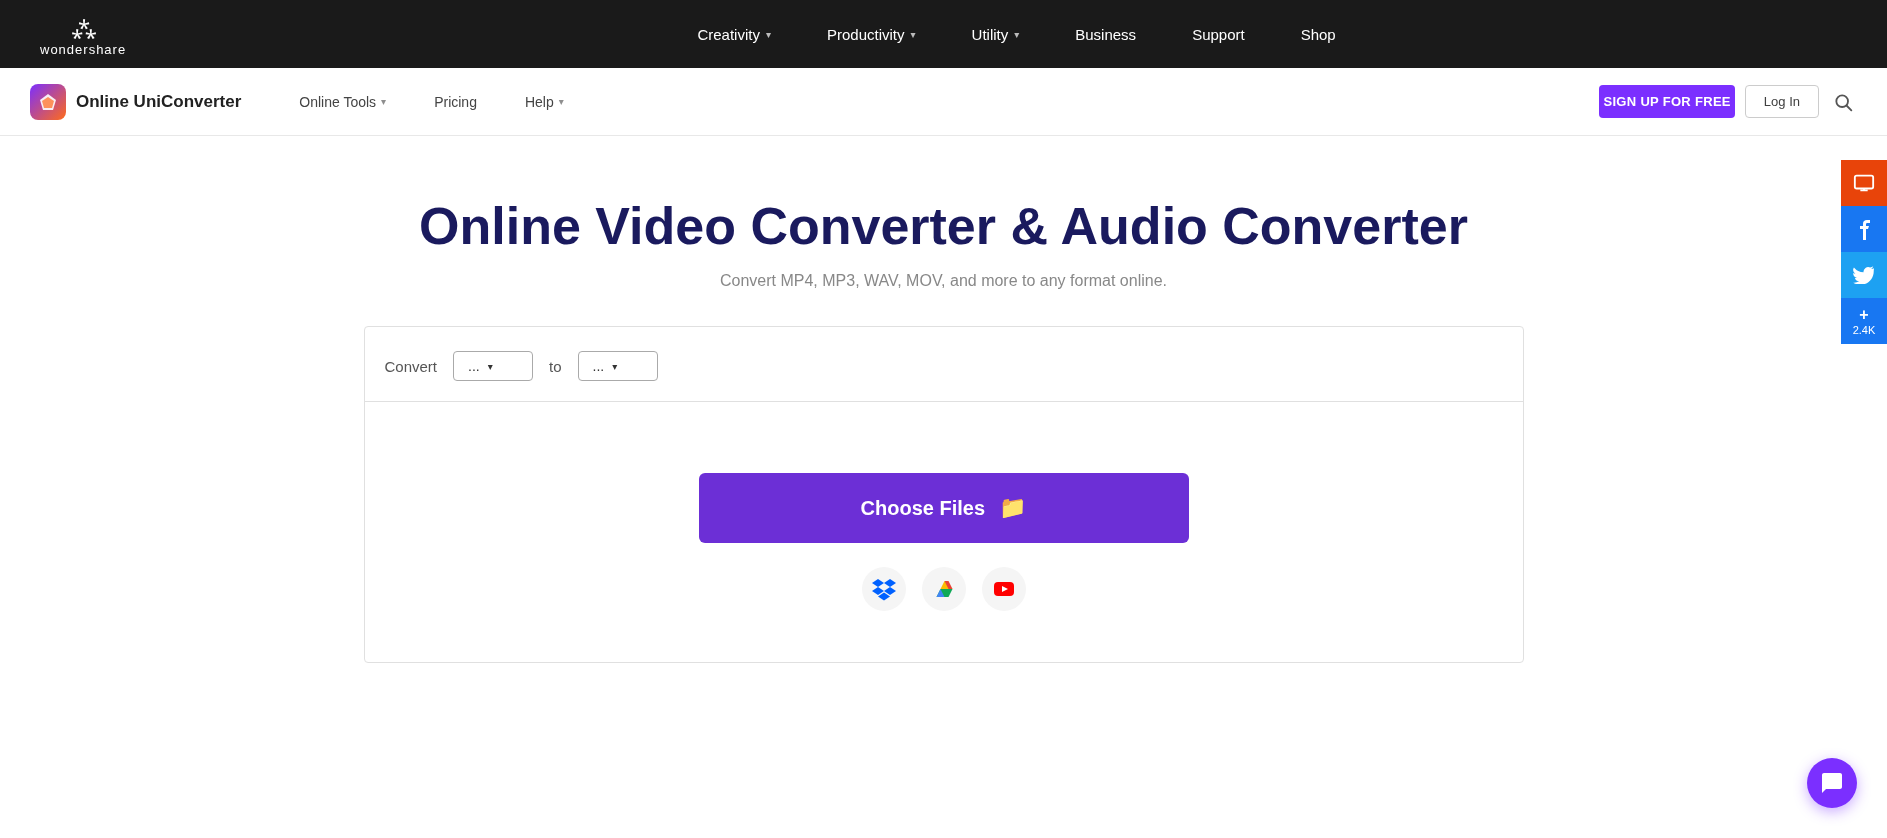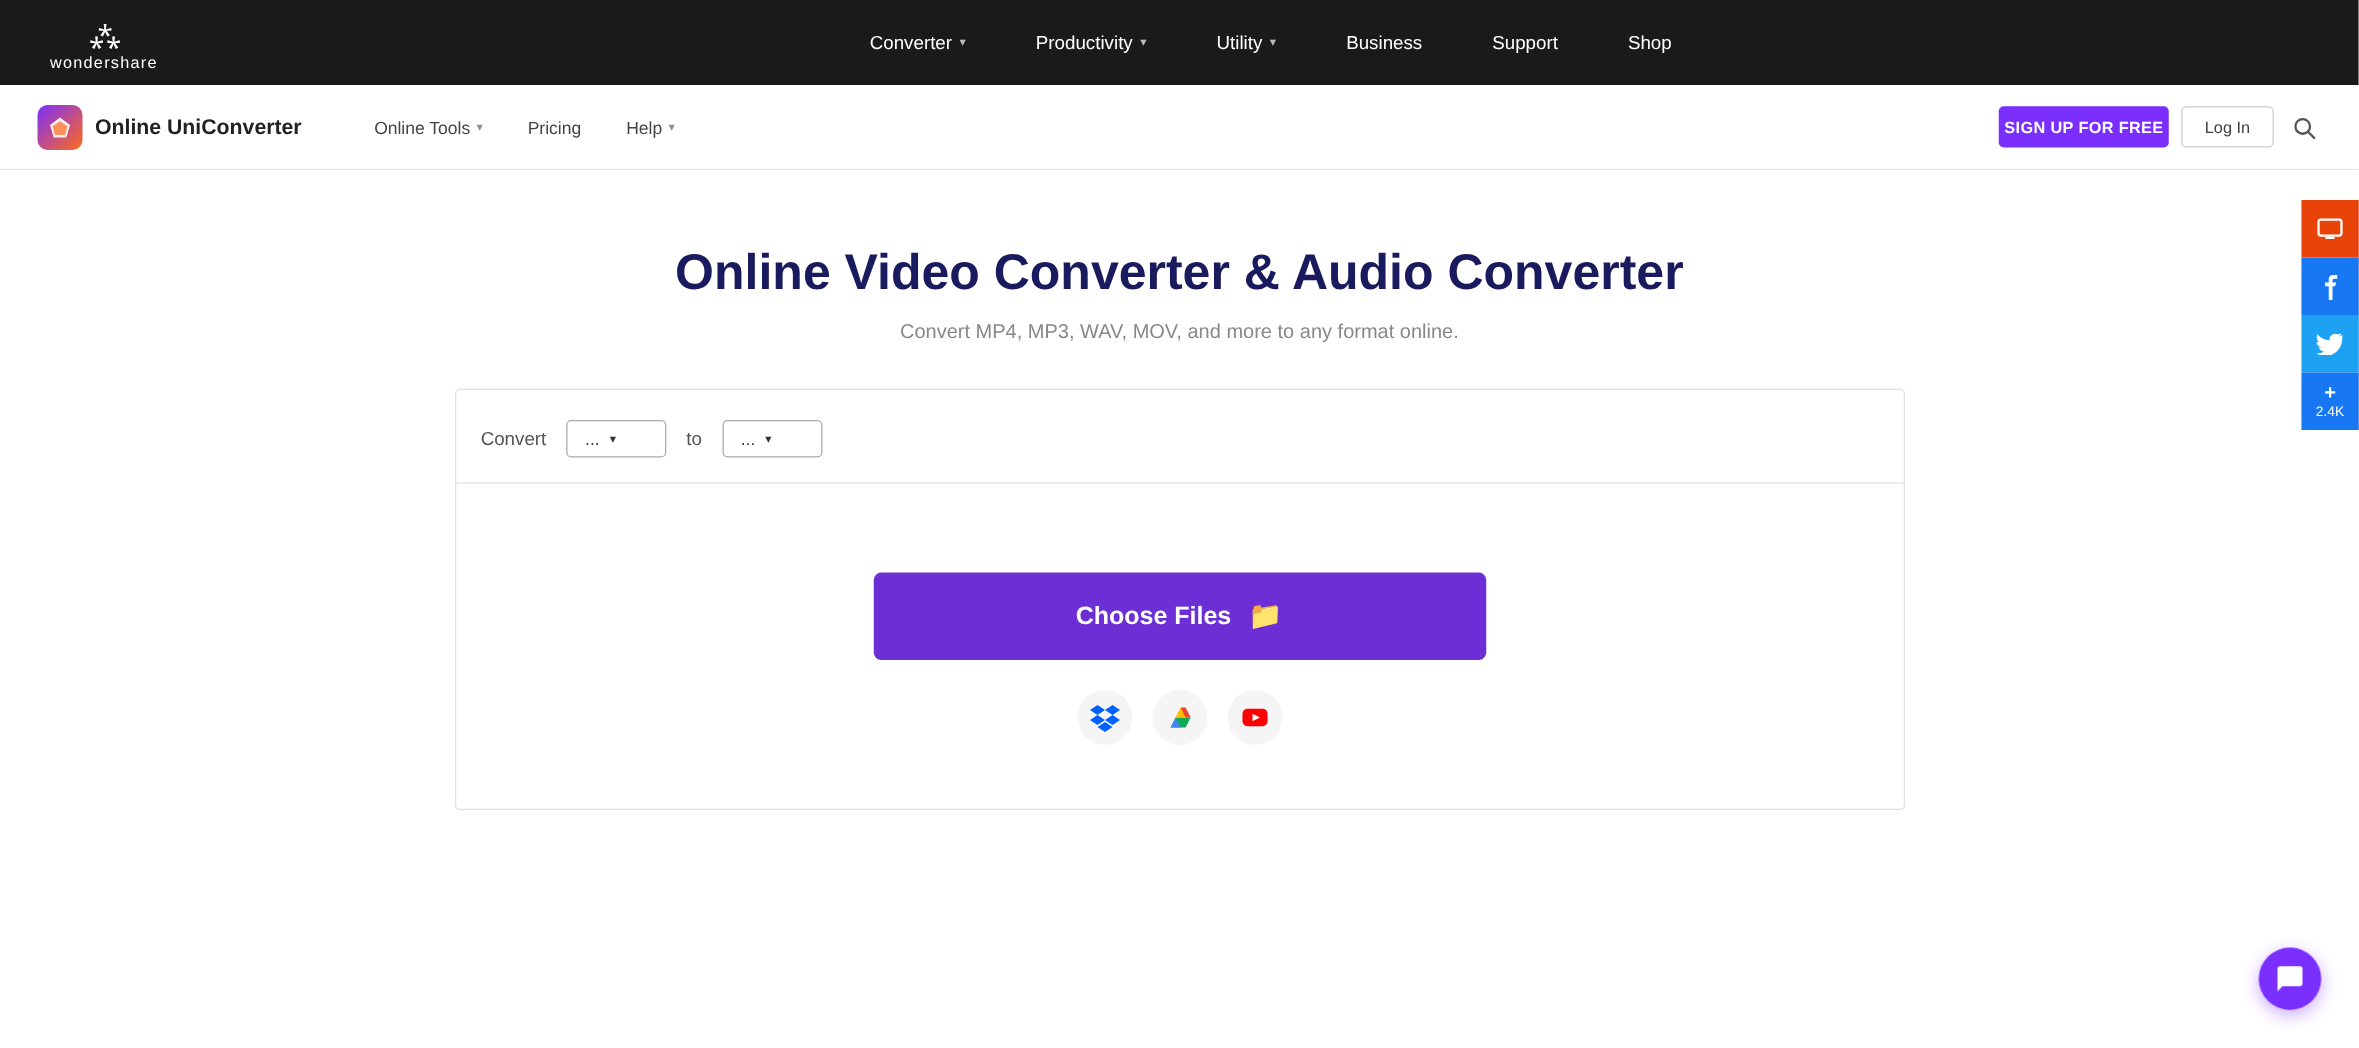--- a/index.html
+++ b/index.html
@@ -79,21 +79,21 @@
     }
     .brand-icon svg { width: 20px; height: 20px; }
     .brand-name {
       font-size: 17px;
       font-weight: 600;
       color: #222;
     }
     .sec-nav-items {
       display: flex;
       align-items: center;
-      gap: 0;
+      gap: 12px;
       list-style: none;
       flex: 1;
     }
     .sec-nav-item {
       display: flex;
       align-items: center;
       gap: 5px;
       color: #444;
       font-size: 14px;
       padding: 0 18px;
@@ -141,21 +141,21 @@
     }
 
     
     .main-content {
       display: flex;
       flex-direction: column;
       align-items: center;
       padding: 60px 20px 40px;
     }
     .page-title {
-      font-size: 40px;
+      font-size: 52px;
       font-weight: 800;
       color: #1a1a5e;
       text-align: center;
       margin-bottom: 16px;
     }
     .page-subtitle {
       font-size: 16px;
       color: #888;
       text-align: center;
       margin-bottom: 36px;
@@ -300,21 +300,21 @@
 <body>
 
 <nav>
   <div class="top-nav">
     <div class="top-nav-logo">
       <div class="top-nav-logo-icon">⁂</div>
       <div class="top-nav-logo-text">wondershare</div>
     </div>
     <ul class="top-nav-items">
       <li class="top-nav-item">
-        <span>Converter</span>
+        <span>Creativity</span>
         <span class="top-nav-chevron">▾</span>
       </li>
       <li class="top-nav-item">
         <span>Productivity</span>
         <span class="top-nav-chevron">▾</span>
       </li>
       <li class="top-nav-item">
         <span>Utility</span>
         <span class="top-nav-chevron">▾</span>
       </li>

